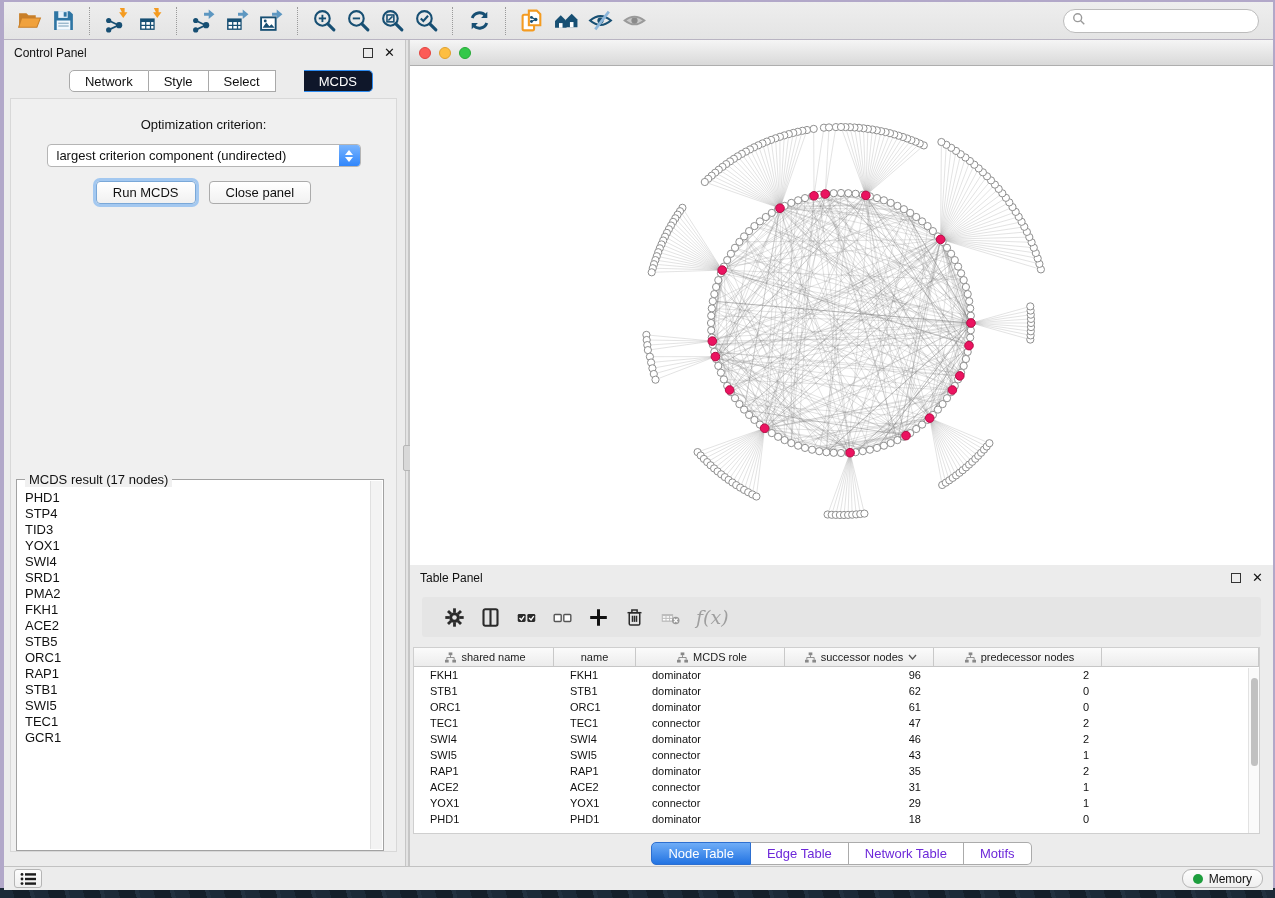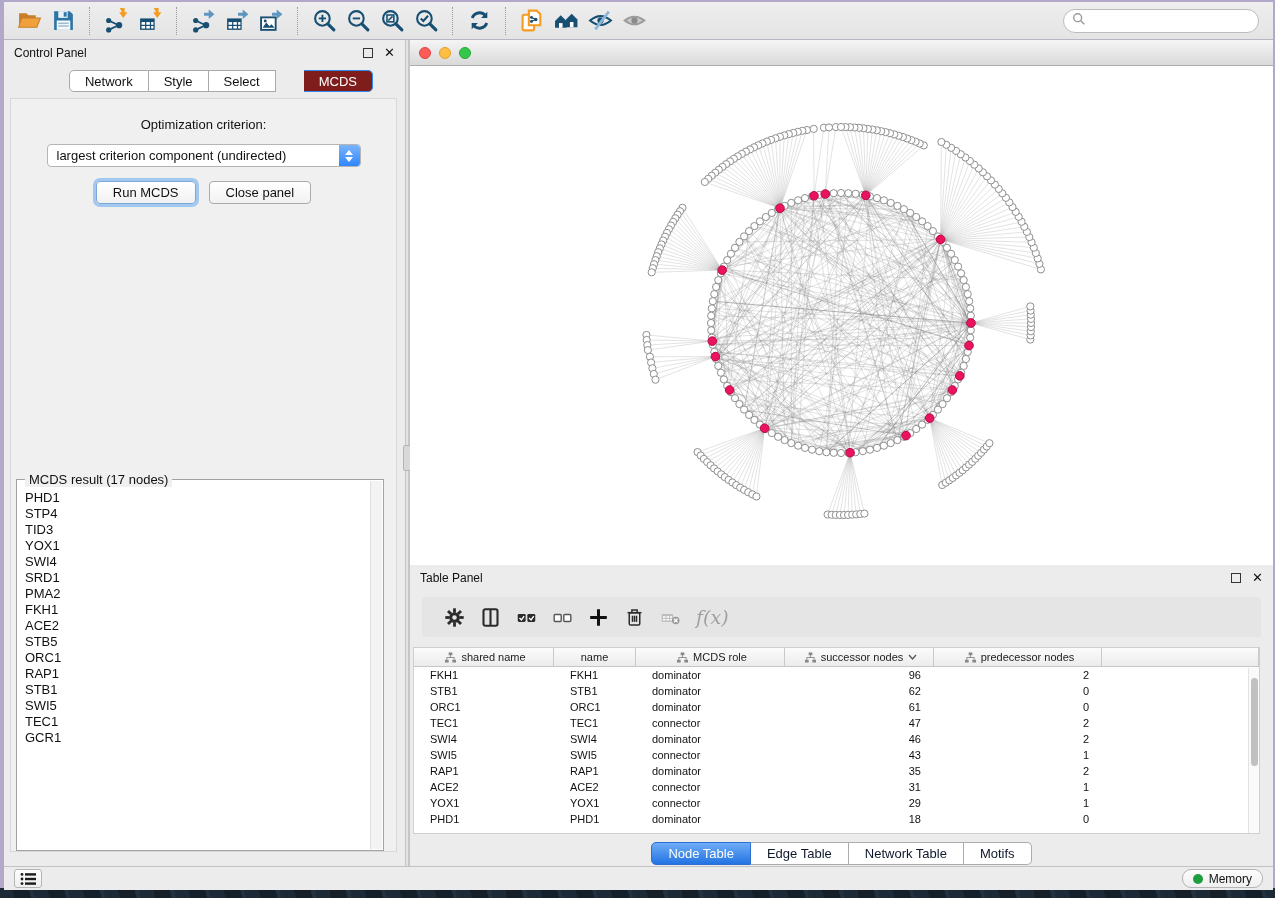--- a/index.html
+++ b/index.html
@@ -39,21 +39,21 @@
   .panel-title { font-size:12px; color:#111; }
   .panel-header .spacer { flex:1; }
   .float-ico { width:10px; height:10px; border:1.5px solid #333; margin-right:11px; display:inline-block; }
   .close-ico { font-size:13px; font-weight:bold; color:#111; line-height:10px; }
 
   .cp-tabs { display:flex; justify-content:center; margin:4px 0 6px; }
   .cp-tab { height:22px; padding:0 15px; font-size:13px; background:#fff; border:1px solid #a9a9a9;
     border-left-width:0; display:flex; align-items:center; color:#111; }
   .cp-tab:first-child { border-left-width:1px; border-radius:5px 0 0 5px;margin-left:33px; }
   .cp-tab:last-child { border-radius:0 5px 5px 0; }
-  .cp-tab.active { background:#7f1d1d; border-color:#2d8bf0; color:#fff;margin-left:28px; }
+  .cp-tab.active { background:#0f172a; border-color:#2d8bf0; color:#fff;margin-left:28px; }
 
   .cp-content { flex:1; margin:0 8px 14px 6px; background:#f0f0f0; border:1px solid #d8d8d8;
     display:flex; flex-direction:column; align-items:center; min-height:0; }
   .opt-label { margin-top:18px; font-size:13px; color:#111; }
   .dropdown { margin-top:12px; width:314px; height:23px; background:#fff; border:1px solid #b5b5b5;
     border-radius:4px; display:flex; align-items:center; overflow:hidden; }
   .dropdown .dd-text { flex:1; font-size:13px; padding-left:9px; color:#111; white-space:nowrap; }
   .dd-spin { width:21px; height:23px; background:linear-gradient(#7db7fe,#2d84fb); border-radius:0 4px 4px 0;
     display:flex; flex-direction:column; align-items:center; justify-content:center; gap:2px; }
   .dd-spin .up { width:0; height:0; border-left:4px solid transparent; border-right:4px solid transparent; border-bottom:5px solid #fff; }
@@ -98,21 +98,21 @@
   .th .colico { margin-left:4px; }
   .trow { display:flex; height:16px; align-items:center; }
   .td { font-size:11px; color:#111; white-space:nowrap; overflow:hidden; }
   .td.left { padding-left:16px; text-align:left; }
   .td.right { padding-right:13px; text-align:right; }
   .tscroll { position:absolute; top:20px; bottom:0; right:0; width:11px; background:#fafafa; border-left:1px solid #e2e2e2; }
   .tthumb { position:absolute; top:10px; left:1.5px; width:7px; height:88px; background:#c1c1c1; border-radius:4px; }
 
   .bottom-tabs { display:flex; justify-content:center; margin-top:8px; flex:0 0 auto; }
   .btab { height:23px; padding:0 16px; font-size:13px; display:flex; align-items:center; background:#fff;
-    border:1px solid #ababab; border-left-width:0; color:#0f172a; }
+    border:1px solid #ababab; border-left-width:0; color:#6d28d9; }
   .btab:first-child { border-left-width:1px; border-radius:5px 0 0 5px; }
   .btab:last-child { border-radius:0 5px 5px 0; }
   .btab.active { background:linear-gradient(#6fadf7,#2273e2); border-color:#2d6fd0; color:#fff; }
 
   
   .statusbar { height:24px; flex:0 0 24px; background:#ececec; border-top:1px solid #c2c2c2;
     display:flex; align-items:center; padding:0 10px; }
   .list-btn { width:28px; height:19px; background:linear-gradient(#fdfdfd,#efefef); border:1px solid #b5b5b5;
     border-radius:3px; display:flex; align-items:center; justify-content:center; }
   .statusbar .spacer { flex:1; }

